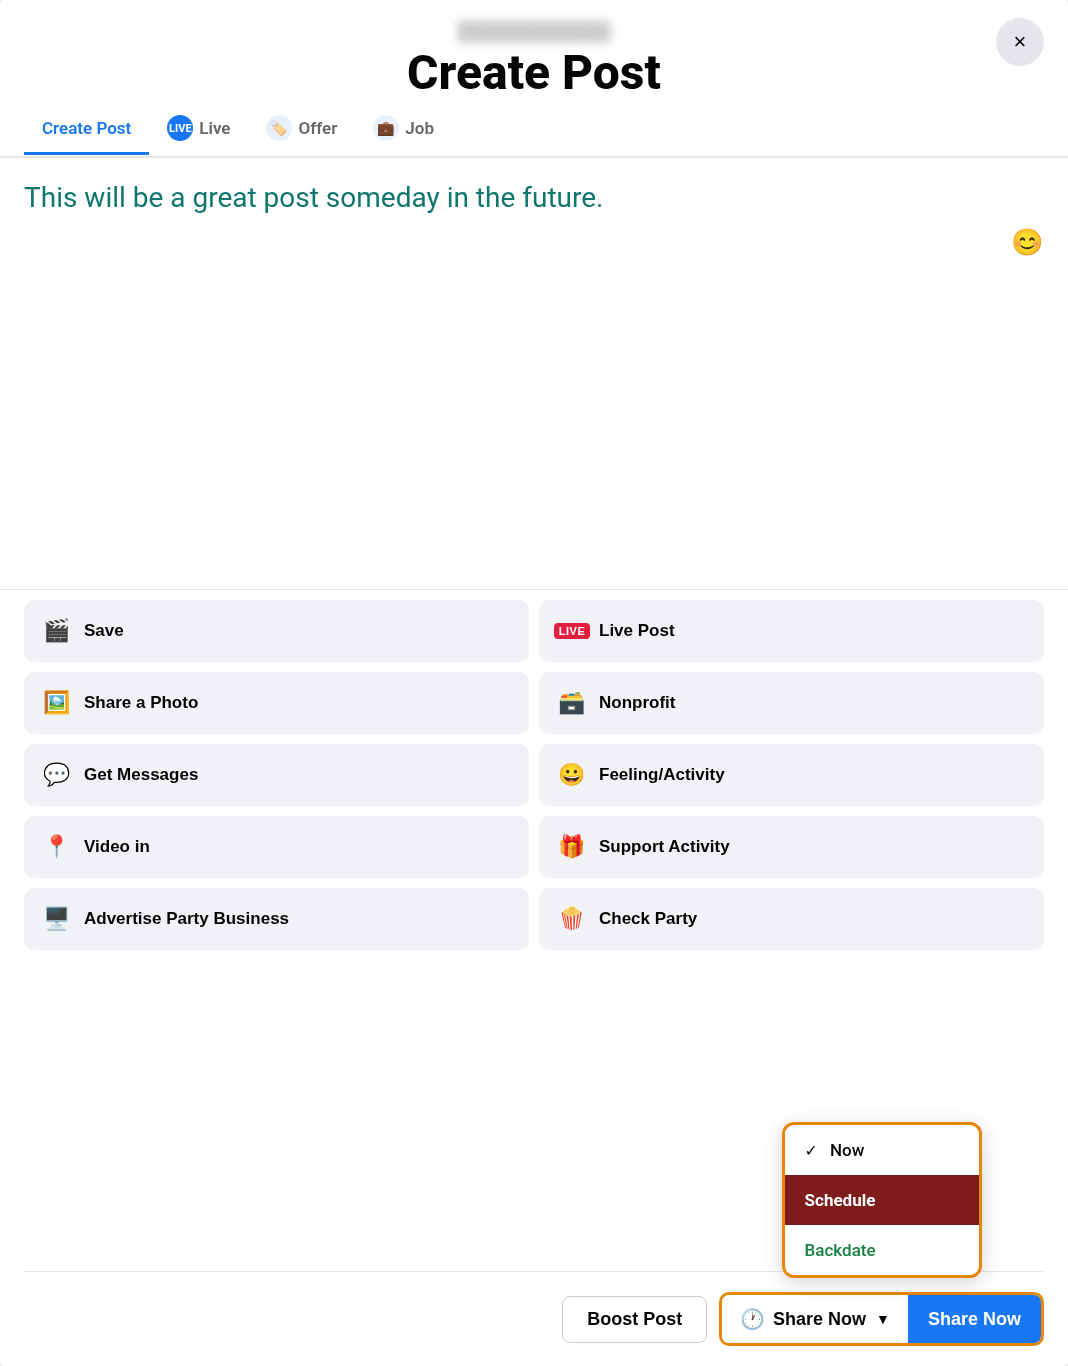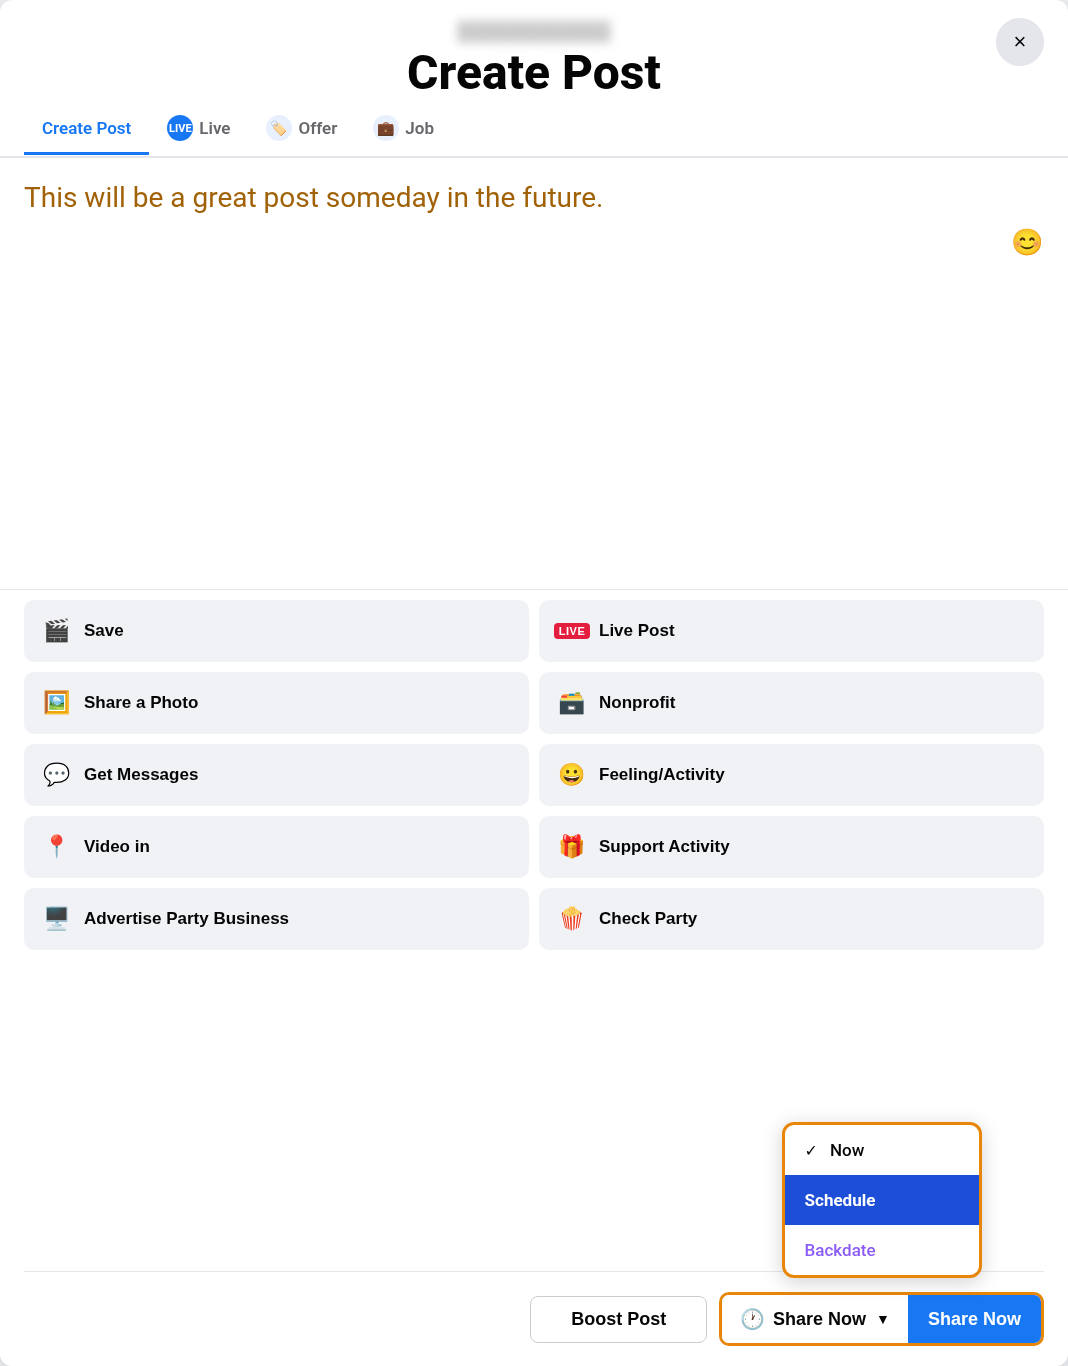--- a/index.html
+++ b/index.html
@@ -9,21 +9,21 @@
       display: flex;
       justify-content: center;
       align-items: flex-start;
       min-height: 100vh;
     }
     .modal {
       background: #fff;
       width: 1068px;
       min-height: 1366px;
       position: relative;
-      border-radius: 12px;
+      border-radius: 4px;
       box-shadow: 0 4px 24px rgba(0,0,0,0.18);
       display: flex;
       flex-direction: column;
     }
     .modal-header {
       padding: 20px 24px 0 24px;
       text-align: center;
       position: relative;
     }
     .modal-title {
@@ -88,21 +88,21 @@
     }
     .tab-icon.live { background: #1877f2; color: #fff; font-weight: 700; font-size: 11px; }
     .tab-icon.offer { background: #e8f0fe; }
     .tab-icon.job { background: #e8f0fe; }
     .post-input-area {
       padding: 20px 24px 10px 24px;
       flex: 1;
     }
     .post-text {
       font-size: 28px;
-      color: #a16207;
+      color: #0f766e;
       line-height: 1.4;
       margin-bottom: 10px;
     }
     .emoji-btn {
       float: right;
       background: none;
       border: none;
       font-size: 26px;
       cursor: pointer;
       color: #bcc0c4;
@@ -152,21 +152,21 @@
     }
     .footer {
       display: flex;
       align-items: center;
       justify-content: flex-end;
       padding: 20px 24px;
       gap: 12px;
       margin-top: auto;
     }
     .boost-btn {
-      padding: 12px 40px;
+      padding: 12px 24px;
       border: 1.5px solid #ccc;
       background: #fff;
       border-radius: 8px;
       font-size: 18px;
       font-weight: 600;
       cursor: pointer;
       color: #050505;
     }
     .share-now-outer {
       position: relative;
@@ -208,25 +208,25 @@
       border-right: 12px solid transparent;
       border-top: 14px solid #e8860a;
     }
     .dropdown-item {
       display: flex;
       align-items: center;
       gap: 10px;
       padding: 15px 20px;
       font-size: 17px;
       font-weight: 500;
-      color: #8b5cf6;
+      color: #15803d;
       cursor: pointer;
     }
     .dropdown-item.selected {
-      background: #1d4ed8;
+      background: #7f1d1d;
       color: #fff;
       font-weight: 700;
     }
     .dropdown-item.now {
       color: #050505;
     }
     .check-mark {
       font-size: 16px;
       margin-right: 2px;
     }

